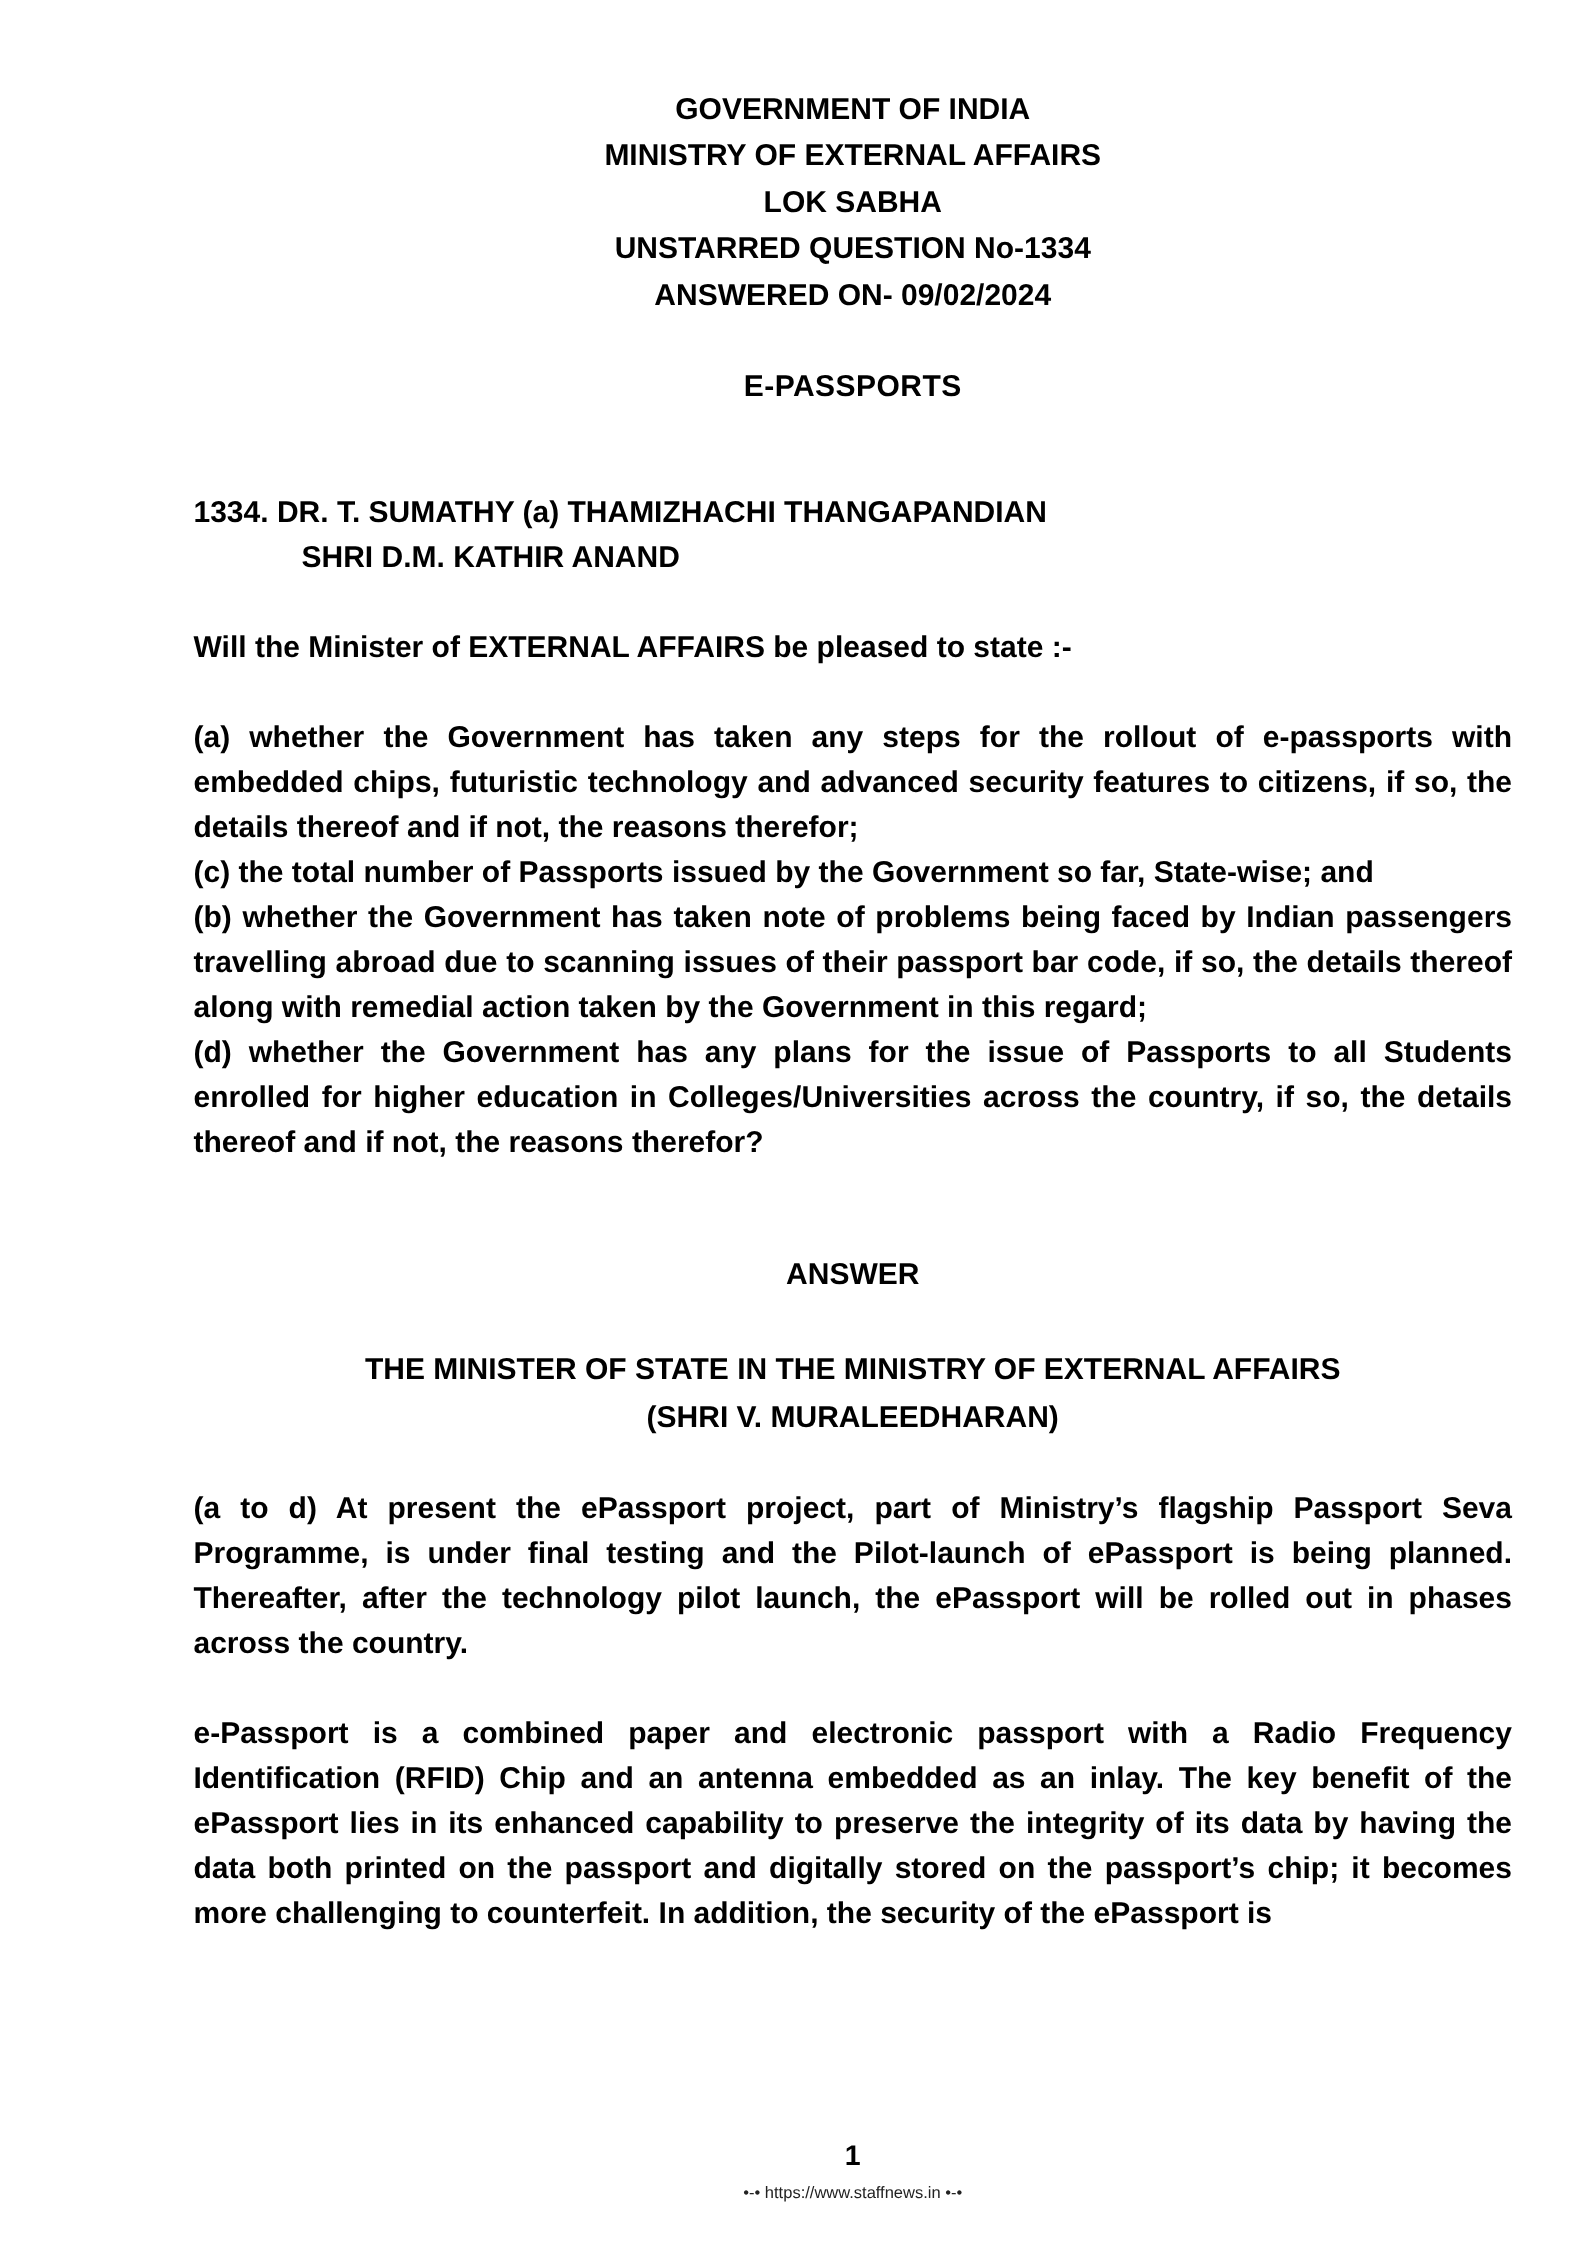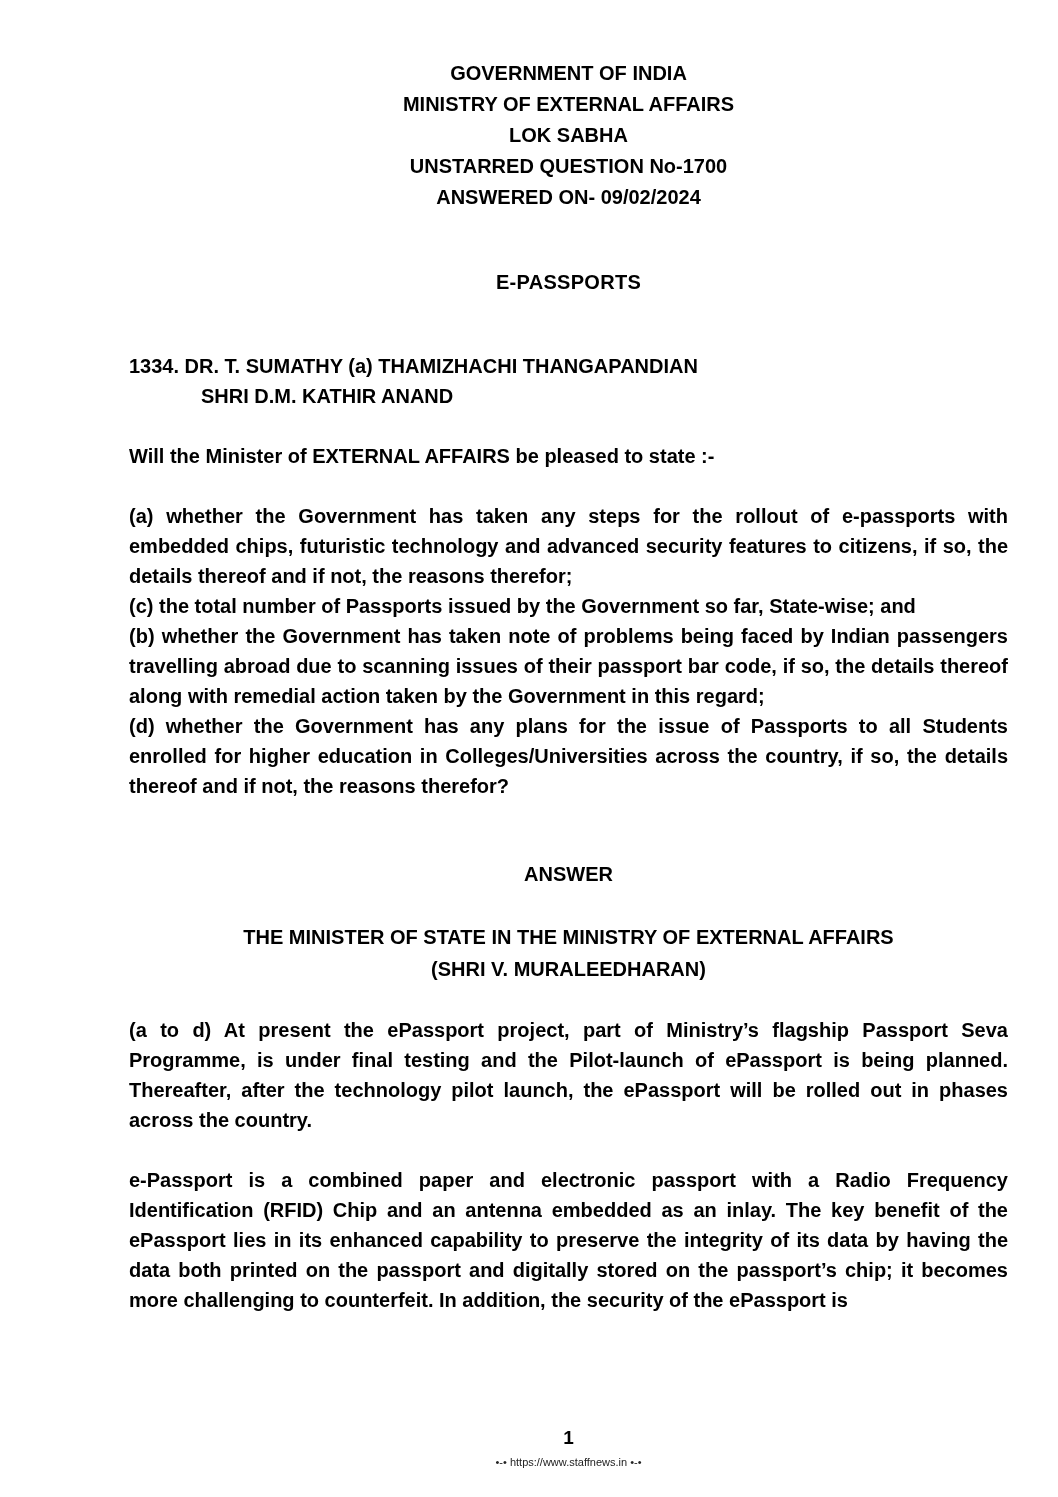--- a/index.html
+++ b/index.html
@@ -21,21 +21,21 @@
     display: flex;
     flex-direction: column;
     overflow: hidden;
   }
   .doc-header { text-align: center; }
   .doc-header .hline { line-height: 31px; }
   .doc-title {
     text-align: center;
     font-size: 20px;
     line-height: 30px;
-    margin-top: 54px;
+    margin-top: 30px;
     letter-spacing: 0.3px;
   }
   .askers { margin-top: 54px; }
   .askers .line2 { padding-left: 72px; }
   .q-intro { margin-top: 30px; }
   .q-items { margin-top: 30px; }
   .q-items p { text-align: justify; }
   .answer-heading {
     text-align: center;
     font-size: 20px;
@@ -58,21 +58,21 @@
 </style>
 </head>
 <body>
 
 <div class="page">
 
   <header class="doc-header">
     <div class="hline">GOVERNMENT OF INDIA</div>
     <div class="hline">MINISTRY OF EXTERNAL AFFAIRS</div>
     <div class="hline">LOK SABHA</div>
-    <div class="hline">UNSTARRED QUESTION No-1700</div>
+    <div class="hline">UNSTARRED QUESTION No-1334</div>
     <div class="hline">ANSWERED ON- 09/02/2024</div>
   </header>
 
   <h1 class="doc-title">E-PASSPORTS</h1>
 
   <div class="askers">
     <div class="line1">1334. DR. T. SUMATHY (a) THAMIZHACHI THANGAPANDIAN</div>
     <div class="line2">SHRI D.M. KATHIR ANAND</div>
   </div>
 

